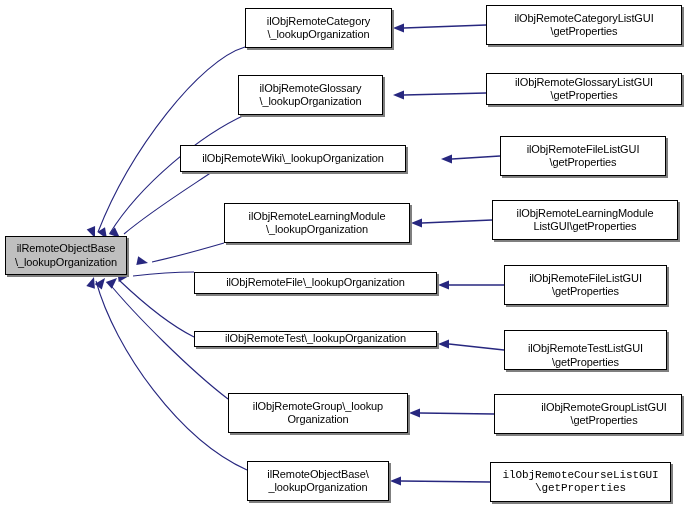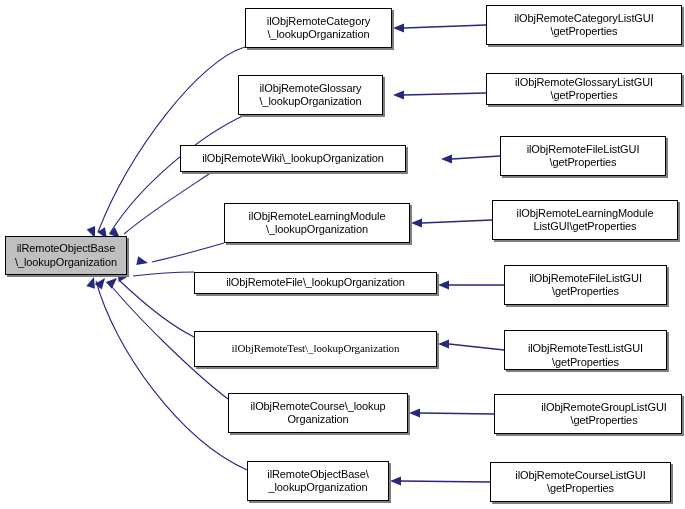--- a/index.html
+++ b/index.html
@@ -96,36 +96,36 @@
       <div class="node root shadow" style="left: 5px; top: 236px; width: 122px; height: 39px;"><span>ilRemoteObjectBase
 \_lookupOrganization</span></div>
       <div class="node shadow" style="left: 245px; top: 8px; width: 147px; height: 40px;"><span>ilObjRemoteCategory
 \_lookupOrganization</span></div>
       <div class="node shadow" style="left: 238px; top: 75px; width: 145px; height: 40px;"><span>ilObjRemoteGlossary
 \_lookupOrganization</span></div>
       <div class="node shadow" style="left: 180px; top: 145px; width: 226px; height: 27px;"><span>ilObjRemoteWiki\_lookupOrganization</span></div>
       <div class="node shadow" style="left: 224px; top: 203px; width: 186px; height: 40px;"><span>ilObjRemoteLearningModule
 \_lookupOrganization</span></div>
       <div class="node shadow" style="left: 194px; top: 272px; width: 243px; height: 22px;"><span>ilObjRemoteFile\_lookupOrganization</span></div>
-      <div class="node shadow" style="left: 194px; top: 331px; width: 243px; height: 36px; font-family: Liberation Serif, serif;"><span>ilObjRemoteTest\_lookupOrganization</span></div>
-      <div class="node shadow" style="left: 228px; top: 393px; width: 180px; height: 40px;"><span>ilObjRemoteCourse\_lookup
+      <div class="node shadow" style="left: 194px; top: 331px; width: 243px; height: 16px;"><span>ilObjRemoteTest\_lookupOrganization</span></div>
+      <div class="node shadow" style="left: 228px; top: 393px; width: 180px; height: 40px;"><span>ilObjRemoteGroup\_lookup
 Organization</span></div>
       <div class="node shadow" style="left: 247px; top: 461px; width: 142px; height: 40px;"><span>ilRemoteObjectBase\
 _lookupOrganization</span></div>
       <div class="node shadow" style="left: 486px; top: 5px; width: 196px; height: 40px; text-align: center;"><span>ilObjRemoteCategoryListGUI
 \getProperties</span></div>
       <div class="node shadow" style="left: 486px; top: 73px; width: 196px; height: 32px;"><span>ilObjRemoteGlossaryListGUI
 \getProperties</span></div>
       <div class="node shadow" style="left: 500px; top: 136px; width: 166px; height: 40px;"><span>ilObjRemoteFileListGUI
 \getProperties</span></div>
       <div class="node shadow" style="left: 492px; top: 200px; width: 186px; height: 40px;"><span>ilObjRemoteLearningModule
 ListGUI\getProperties</span></div>
       <div class="node shadow" style="left: 504px; top: 265px; width: 163px; height: 40px;"><span>ilObjRemoteFileListGUI
 \getProperties</span></div>
       <div class="node shadow" style="left: 504px; top: 330px; width: 163px; height: 40px; align-items: flex-end;"><span>ilObjRemoteTestListGUI
 \getProperties</span></div>
       <div class="node shadow" style="left: 494px; top: 394px; width: 188px; height: 40px; padding-left: 32px;"><span>ilObjRemoteGroupListGUI
 \getProperties</span></div>
-      <div class="node shadow" style="left: 490px; top: 462px; width: 181px; height: 40px;"><span>ilObjRemoteCourseListGUI
+      <div class="node shadow" style="left: 490px; top: 462px; width: 181px; height: 40px; font-family: Liberation Mono, monospace;"><span>ilObjRemoteCourseListGUI
 \getProperties</span></div>
     </div>
 
 </div>
 
 </body></html>

